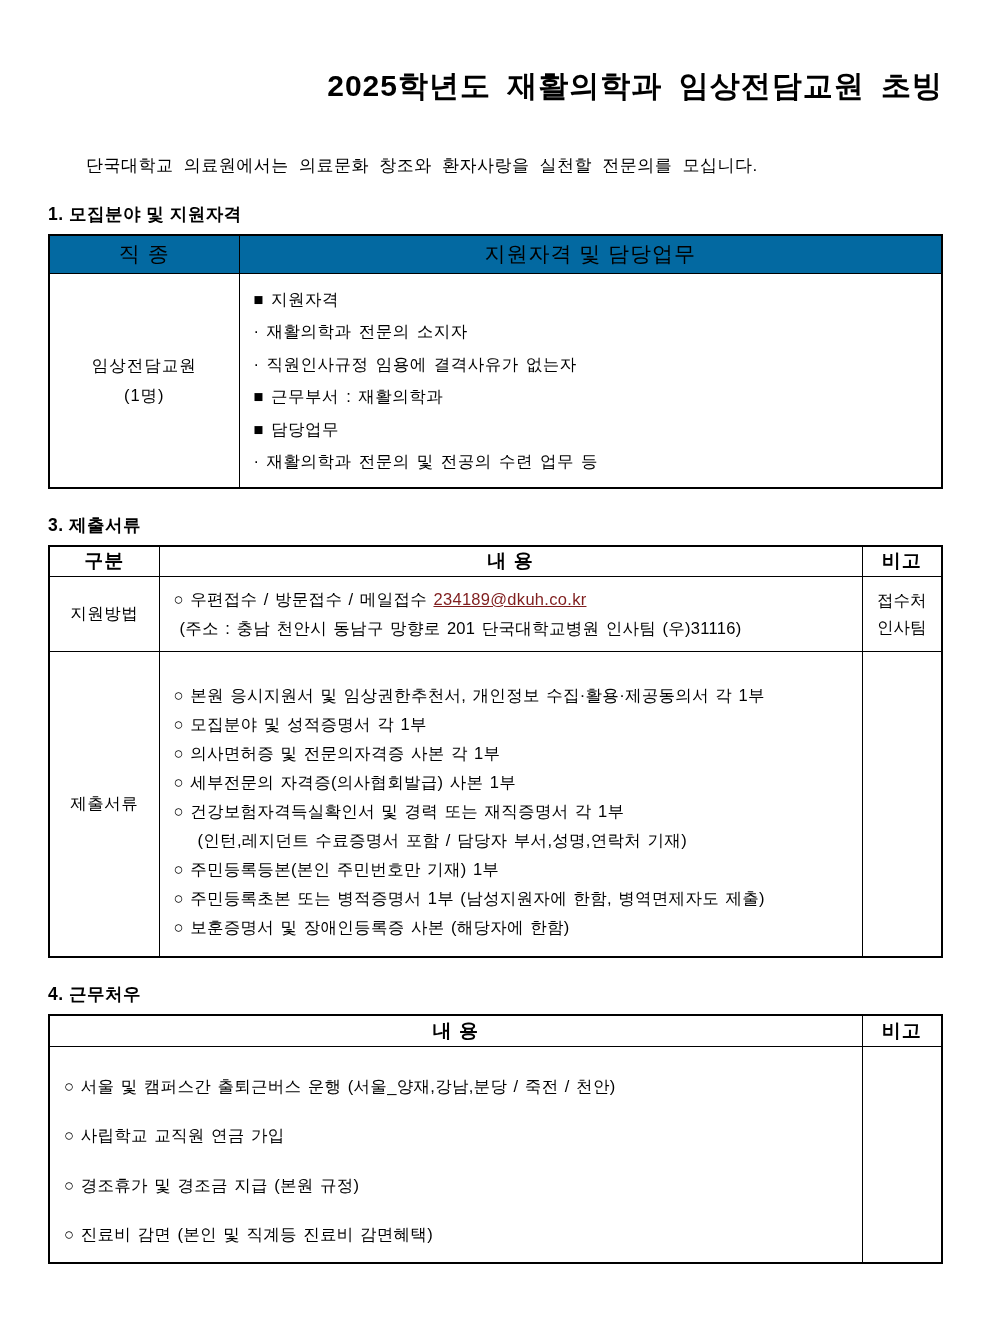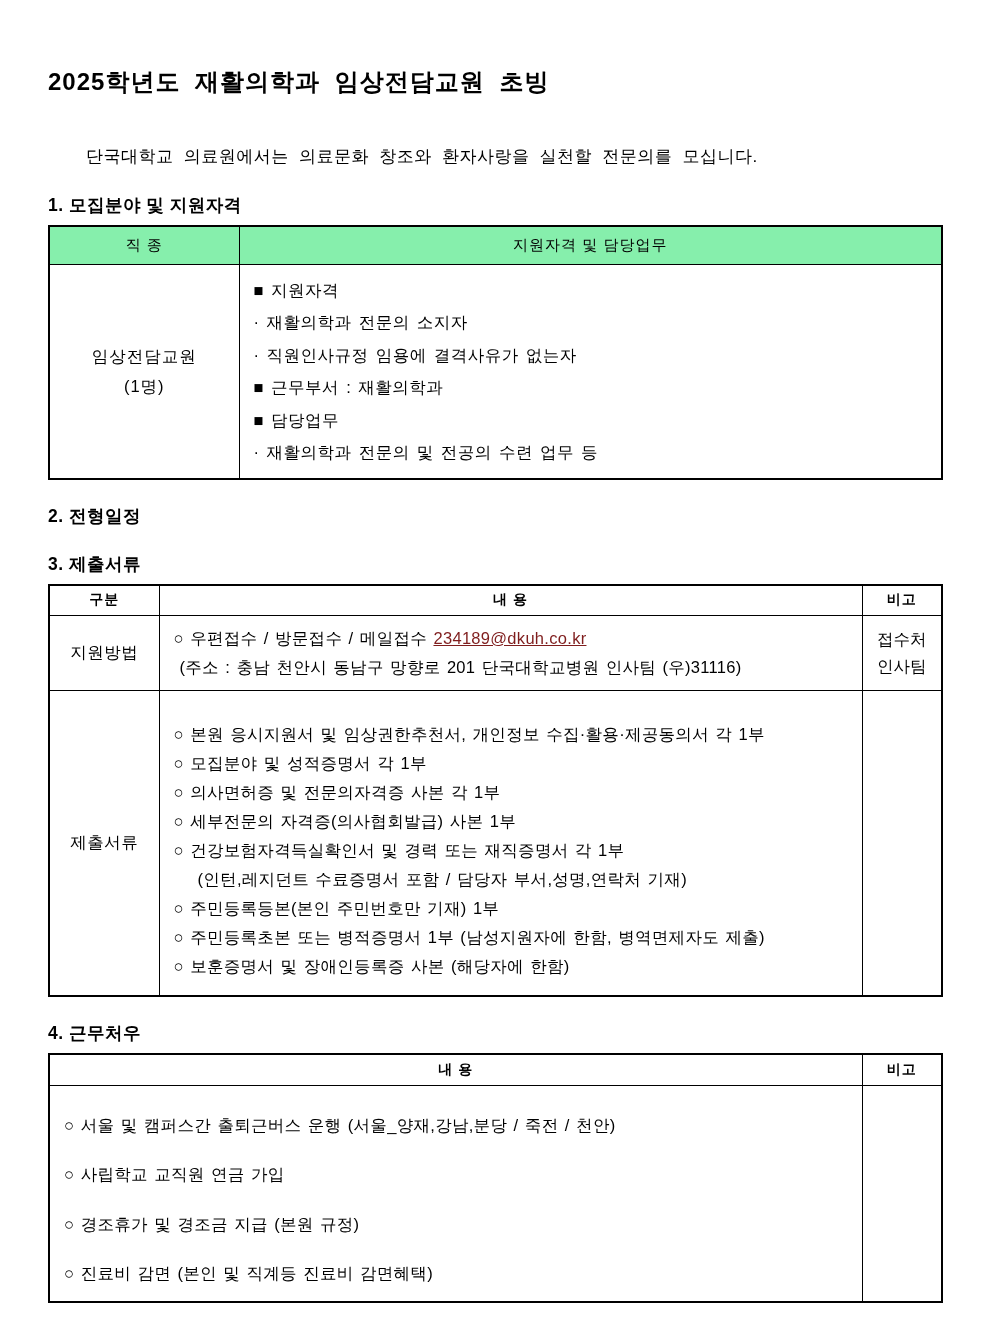--- a/index.html
+++ b/index.html
@@ -7,22 +7,22 @@
   body {
     width: 991px; height: 1325px;
     background: #ffffff; color: #000;
     font-family: "Liberation Sans", sans-serif;
     overflow: hidden;
   }
   .page { padding: 0 48px; }
 
   .title {
     margin: 66px 0 4px 0;
-    text-align: left;
-    font-size: 24px; font-weight: bold;
+    text-align: right;
+    font-size: 30px; font-weight: bold;
     letter-spacing: 1px; word-spacing: 7px;
   }
   .intro {
     margin: 47px 0 0 0;
     padding-left: 38px;
     font-size: 17px; word-spacing: 5px;
     letter-spacing: 0.5px;
   }
   .sec-heading {
     margin-top: 24px;
@@ -33,28 +33,28 @@
 
   table {
     border-collapse: collapse;
     width: 895px;
     margin-top: 8px;
     table-layout: fixed;
   }
   table, th, td { border: 1px solid #000; }
   table { border: 2px solid #000; }
   th {
-    font-size: 14px; text-align: center;
+    font-size: 19px; text-align: center;
     font-weight: normal; letter-spacing: 1px;
     height: 38px; vertical-align: middle;
   }
   td { vertical-align: middle; font-size: 16.5px; }
 
   
-  .t-recruit th { background: #86efac; font-size: 15px; }
+  .t-recruit th { background: #0369a1; font-size: 21px; }
   .t-recruit .pos-cell { text-align: center; line-height: 30px; letter-spacing: 1px; }
   .t-recruit .detail-cell { padding: 9px 4px 9px 14px; }
   .t-recruit .detail-cell .cell-line { line-height: 32.5px; letter-spacing: 0.5px; word-spacing: 2px; }
 
   
   .schedule-list { margin-top: 7px; padding-left: 22px; }
   .schedule-list .schedule-item {
     line-height: 27px; font-size: 16.5px;
     letter-spacing: 0.5px; word-spacing: 2px;
   }
@@ -106,21 +106,20 @@
         <div class="cell-line">· 재활의학과 전문의 소지자</div>
         <div class="cell-line">· 직원인사규정 임용에 결격사유가 없는자</div>
         <div class="cell-line">■ 근무부서 : 재활의학과</div>
         <div class="cell-line">■ 담당업무</div>
         <div class="cell-line">· 재활의학과 전문의 및 전공의 수련 업무 등</div>
       </td>
     </tr>
   </tbody>
     </table>
 
-  <div class="sec-heading">2. 전형일정</div>
 
   <div class="sec-heading">3. 제출서류</div>
   <table class="t-docs">
     <colgroup>
         <col style="width:110px">
         <col>
         <col style="width:80px">
       </colgroup>
     <tbody>
         <tr>

